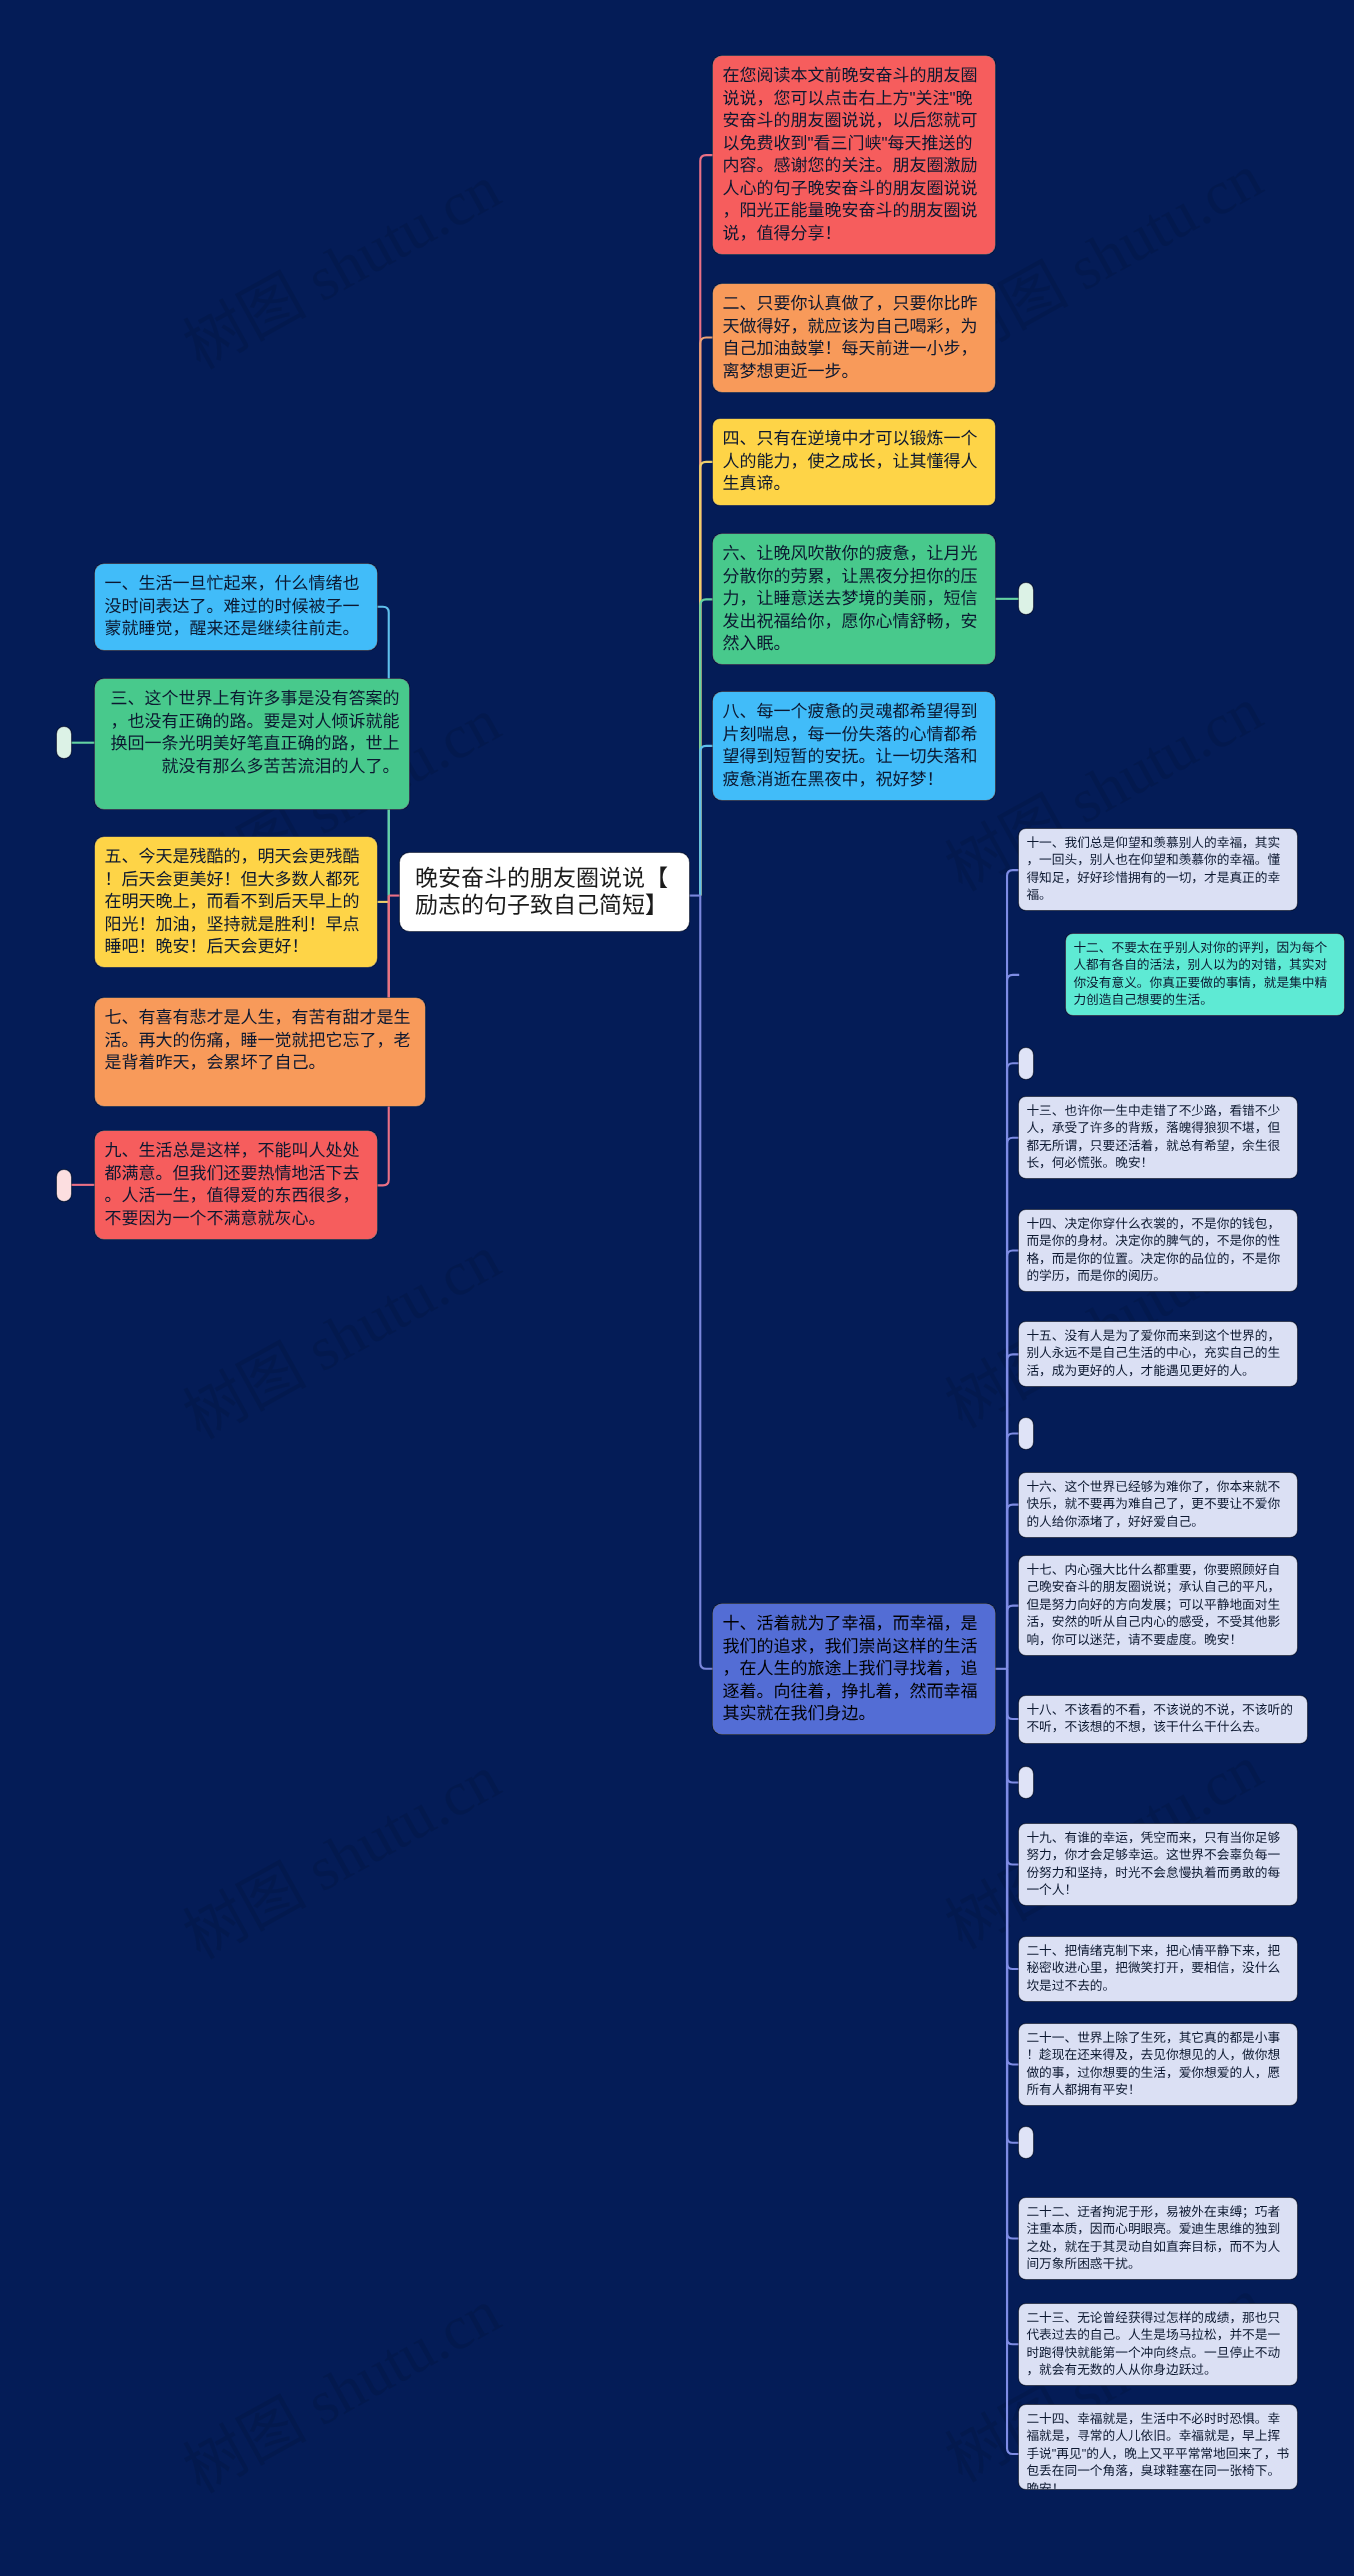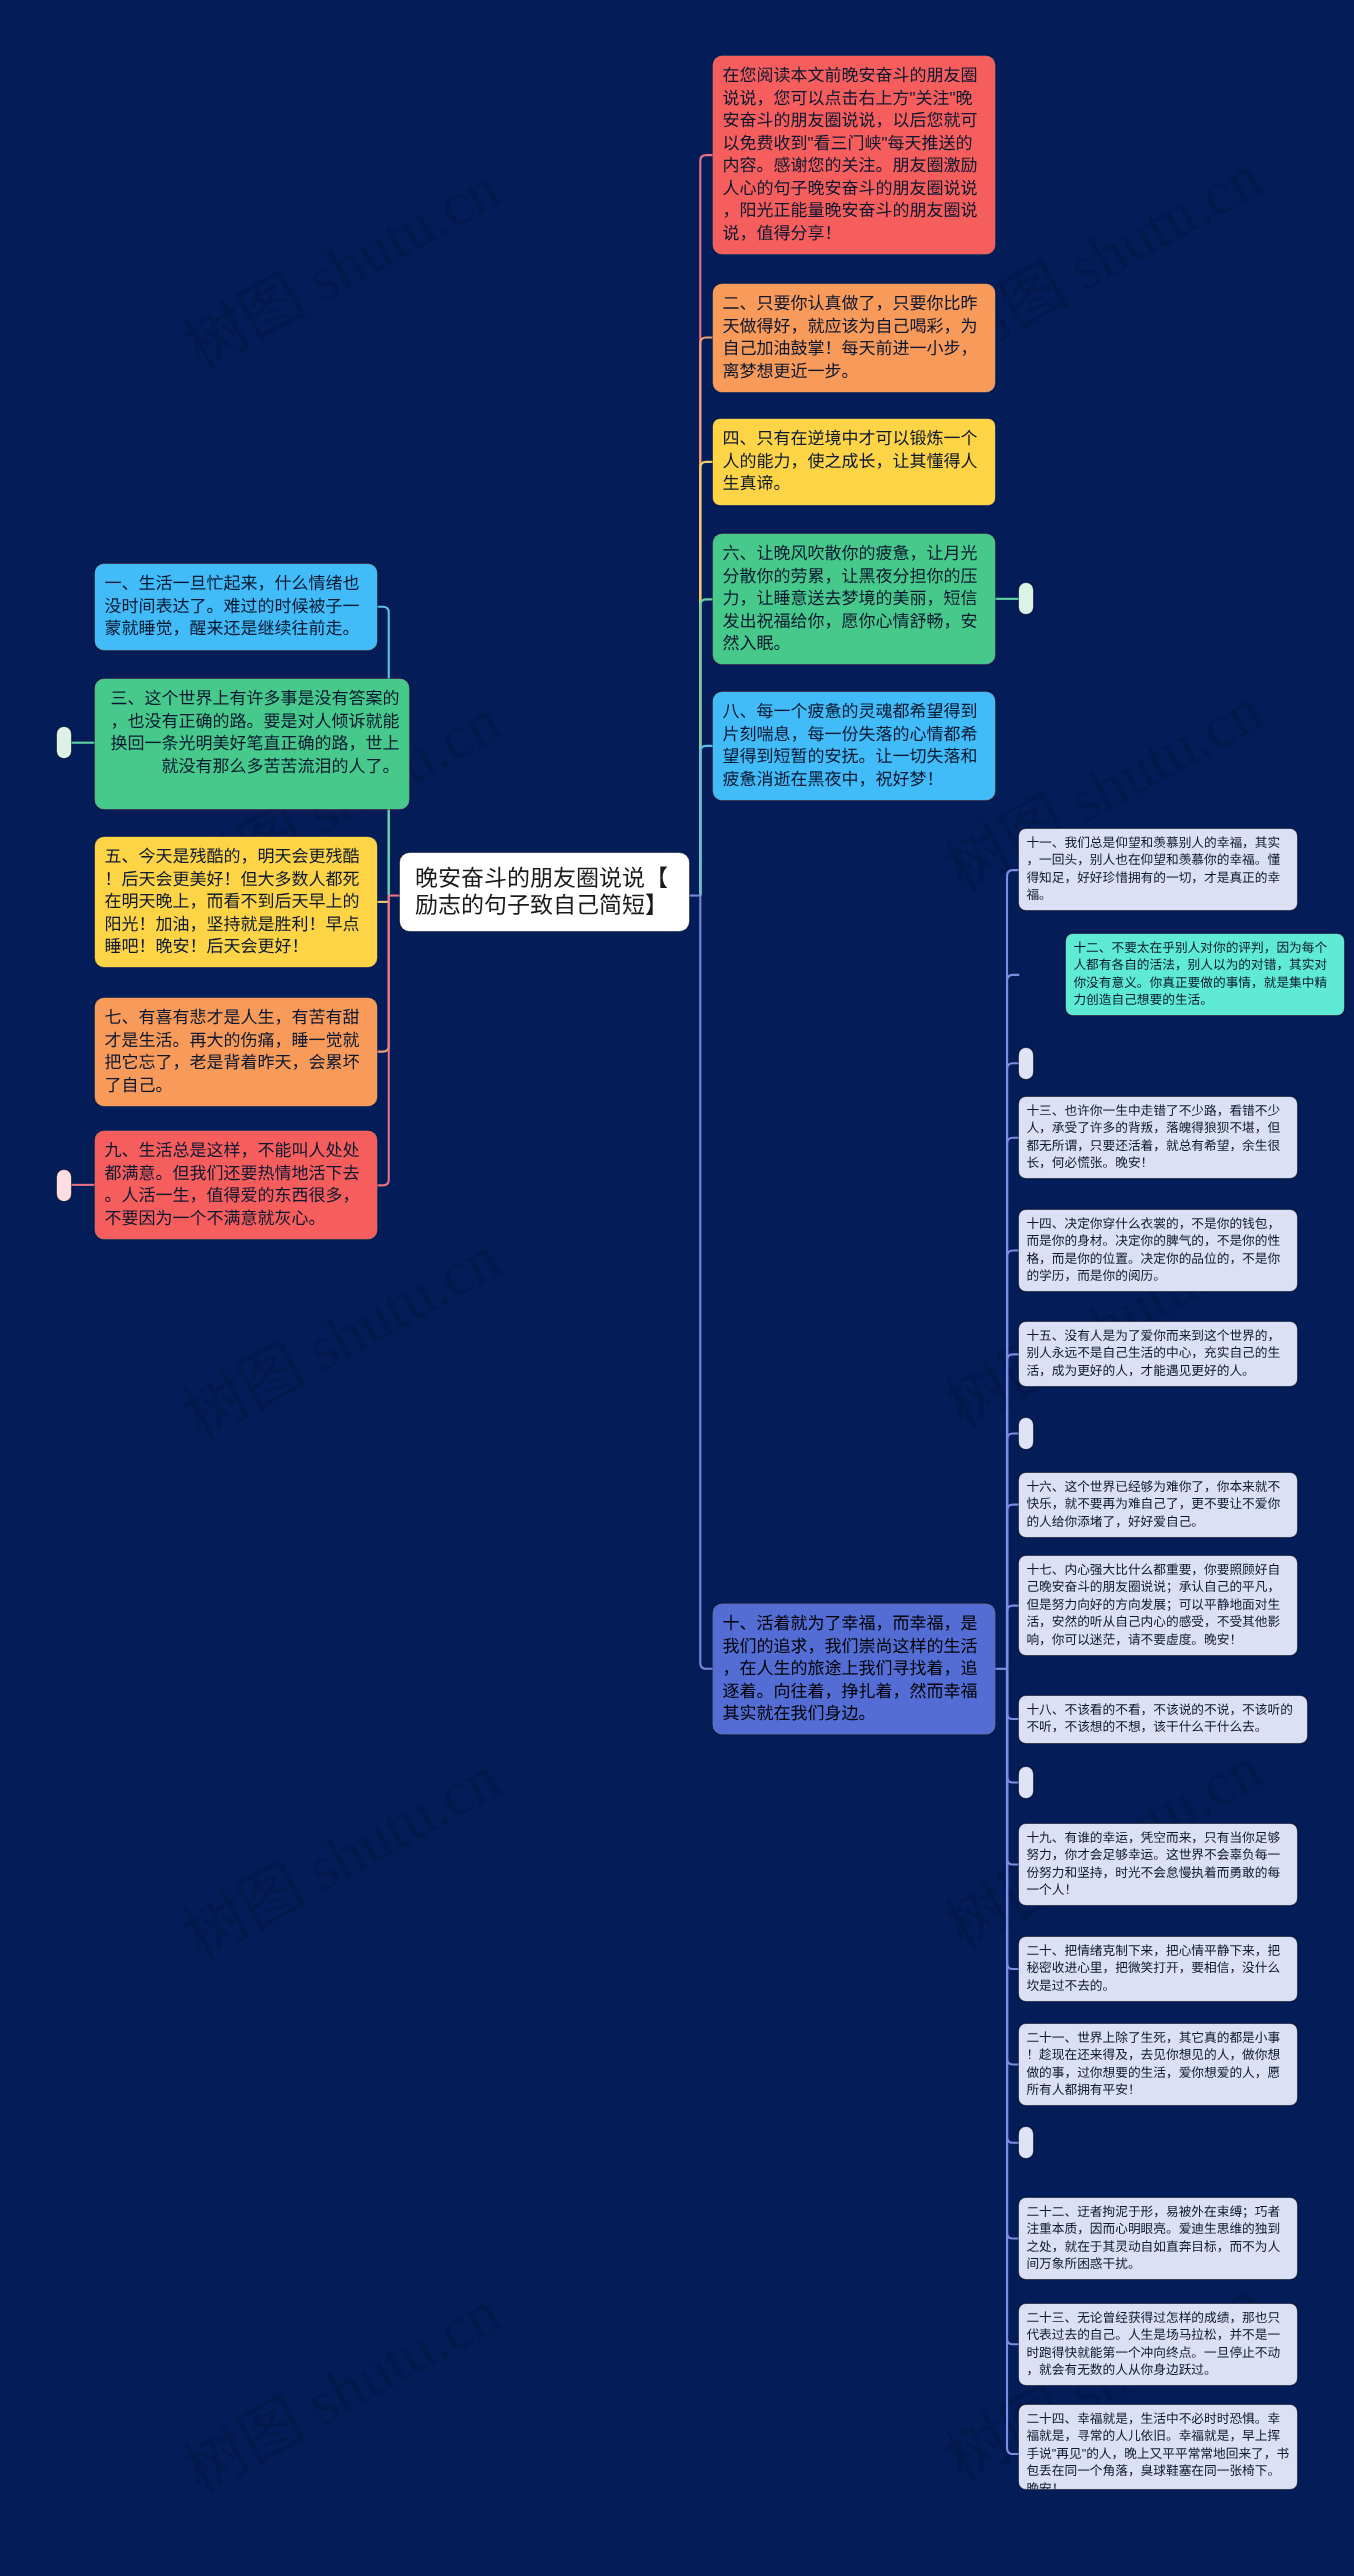--- a/index.html
+++ b/index.html
@@ -74,21 +74,21 @@
       <path d="M 1927 4232 H 1915 Q 1904 4232 1904 4221 V 3155" stroke="#7e8ce4" stroke-width="4" fill="none"></path>
       <path d="M 1927 4432 H 1915 Q 1904 4432 1904 4421 V 3155" stroke="#7e8ce4" stroke-width="4" fill="none"></path>
       <path d="M 1927 4639.5 H 1915 Q 1904 4639.5 1904 4628.5 V 3155" stroke="#7e8ce4" stroke-width="4" fill="none"></path>
       <path d="M 1881 3155 L 1904 3155" stroke="#7e8ce4" stroke-width="4" fill="none"></path>
     </svg>
 
   <div id="nodes">
     <div class="node big" style="left: 95px; top: 564px; width: 282px; height: 86px; background: rgb(65, 188, 249);">一、生活一旦忙起来，什么情绪也没时间表达了。难过的时候被子一蒙就睡觉，醒来还是继续往前走。</div>
     <div class="node big" style="left: 95px; top: 679px; width: 314px; height: 130px; background: rgb(72, 201, 140); text-align: right;">三、这个世界上有许多事是没有答案的，也没有正确的路。要是对人倾诉就能换回一条光明美好笔直正确的路，世上就没有那么多苦苦流泪的人了。</div>
     <div class="node big" style="left: 95px; top: 837px; width: 282px; height: 130px; background: rgb(254, 212, 71);">五、今天是残酷的，明天会更残酷！后天会更美好！但大多数人都死在明天晚上，而看不到后天早上的阳光！加油，坚持就是胜利！早点睡吧！晚安！后天会更好！</div>
-    <div class="node big" style="left: 95px; top: 998px; width: 282px; height: 108px; background: rgb(248, 154, 90);">七、有喜有悲才是人生，有苦有甜才是生活。再大的伤痛，睡一觉就把它忘了，老是背着昨天，会累坏了自己。</div>
+    <div class="node big" style="left: 95px; top: 998px; width: 330px; height: 108px; background: rgb(248, 154, 90);">七、有喜有悲才是人生，有苦有甜才是生活。再大的伤痛，睡一觉就把它忘了，老是背着昨天，会累坏了自己。</div>
     <div class="node big" style="left: 95px; top: 1131px; width: 282px; height: 108px; background: rgb(246, 93, 93);">九、生活总是这样，不能叫人处处都满意。但我们还要热情地活下去。人活一生，值得爱的东西很多，不要因为一个不满意就灰心。</div>
     <div class="node big" style="left: 713px; top: 56px; width: 282px; height: 198px; background: rgb(246, 93, 93);">在您阅读本文前晚安奋斗的朋友圈说说，您可以点击右上方"关注"晚安奋斗的朋友圈说说，以后您就可以免费收到"看三门峡"每天推送的内容。感谢您的关注。朋友圈激励人心的句子晚安奋斗的朋友圈说说，阳光正能量晚安奋斗的朋友圈说说，值得分享！</div>
     <div class="node big" style="left: 713px; top: 284px; width: 282px; height: 108px; background: rgb(248, 154, 90);">二、只要你认真做了，只要你比昨天做得好，就应该为自己喝彩，为自己加油鼓掌！每天前进一小步，离梦想更近一步。</div>
     <div class="node big" style="left: 713px; top: 419px; width: 282px; height: 86px; background: rgb(254, 212, 71); border-radius: 7px;">四、只有在逆境中才可以锻炼一个人的能力，使之成长，让其懂得人生真谛。</div>
     <div class="node big" style="left: 713px; top: 534px; width: 282px; height: 130px; background: rgb(72, 201, 140);">六、让晚风吹散你的疲惫，让月光分散你的劳累，让黑夜分担你的压力，让睡意送去梦境的美丽，短信发出祝福给你，愿你心情舒畅，安然入眠。</div>
     <div class="node big" style="left: 713px; top: 692px; width: 282px; height: 108px; background: rgb(65, 188, 249);">八、每一个疲惫的灵魂都希望得到片刻喘息，每一份失落的心情都希望得到短暂的安抚。让一切失落和疲惫消逝在黑夜中，祝好梦！</div>
     <div class="node big" style="left: 713px; top: 1604px; width: 282px; height: 130px; background: rgb(83, 109, 213); color: #000000;">十、活着就为了幸福，而幸福，是我们的追求，我们崇尚这样的生活，在人生的旅途上我们寻找着，追逐着。向往着，挣扎着，然而幸福其实就在我们身边。</div>
     <div class="node pill" style="left: 1019px; top: 583px; width: 13.8px; height: 31px; background: rgb(220, 242, 230);"></div>
     <div class="node small" style="left: 1019px; top: 829px; width: 278px; height: 81px; background: rgb(219, 224, 244);">十一、我们总是仰望和羡慕别人的幸福，其实，一回头，别人也在仰望和羡慕你的幸福。懂得知足，好好珍惜拥有的一切，才是真正的幸福。</div>
     <div class="node small" style="left: 1019px; top: 934px; width: 278px; height: 81px; background: #5eead4; margin-left: 47px;">十二、不要太在乎别人对你的评判，因为每个人都有各自的活法，别人以为的对错，其实对你没有意义。你真正要做的事情，就是集中精力创造自己想要的生活。</div>

